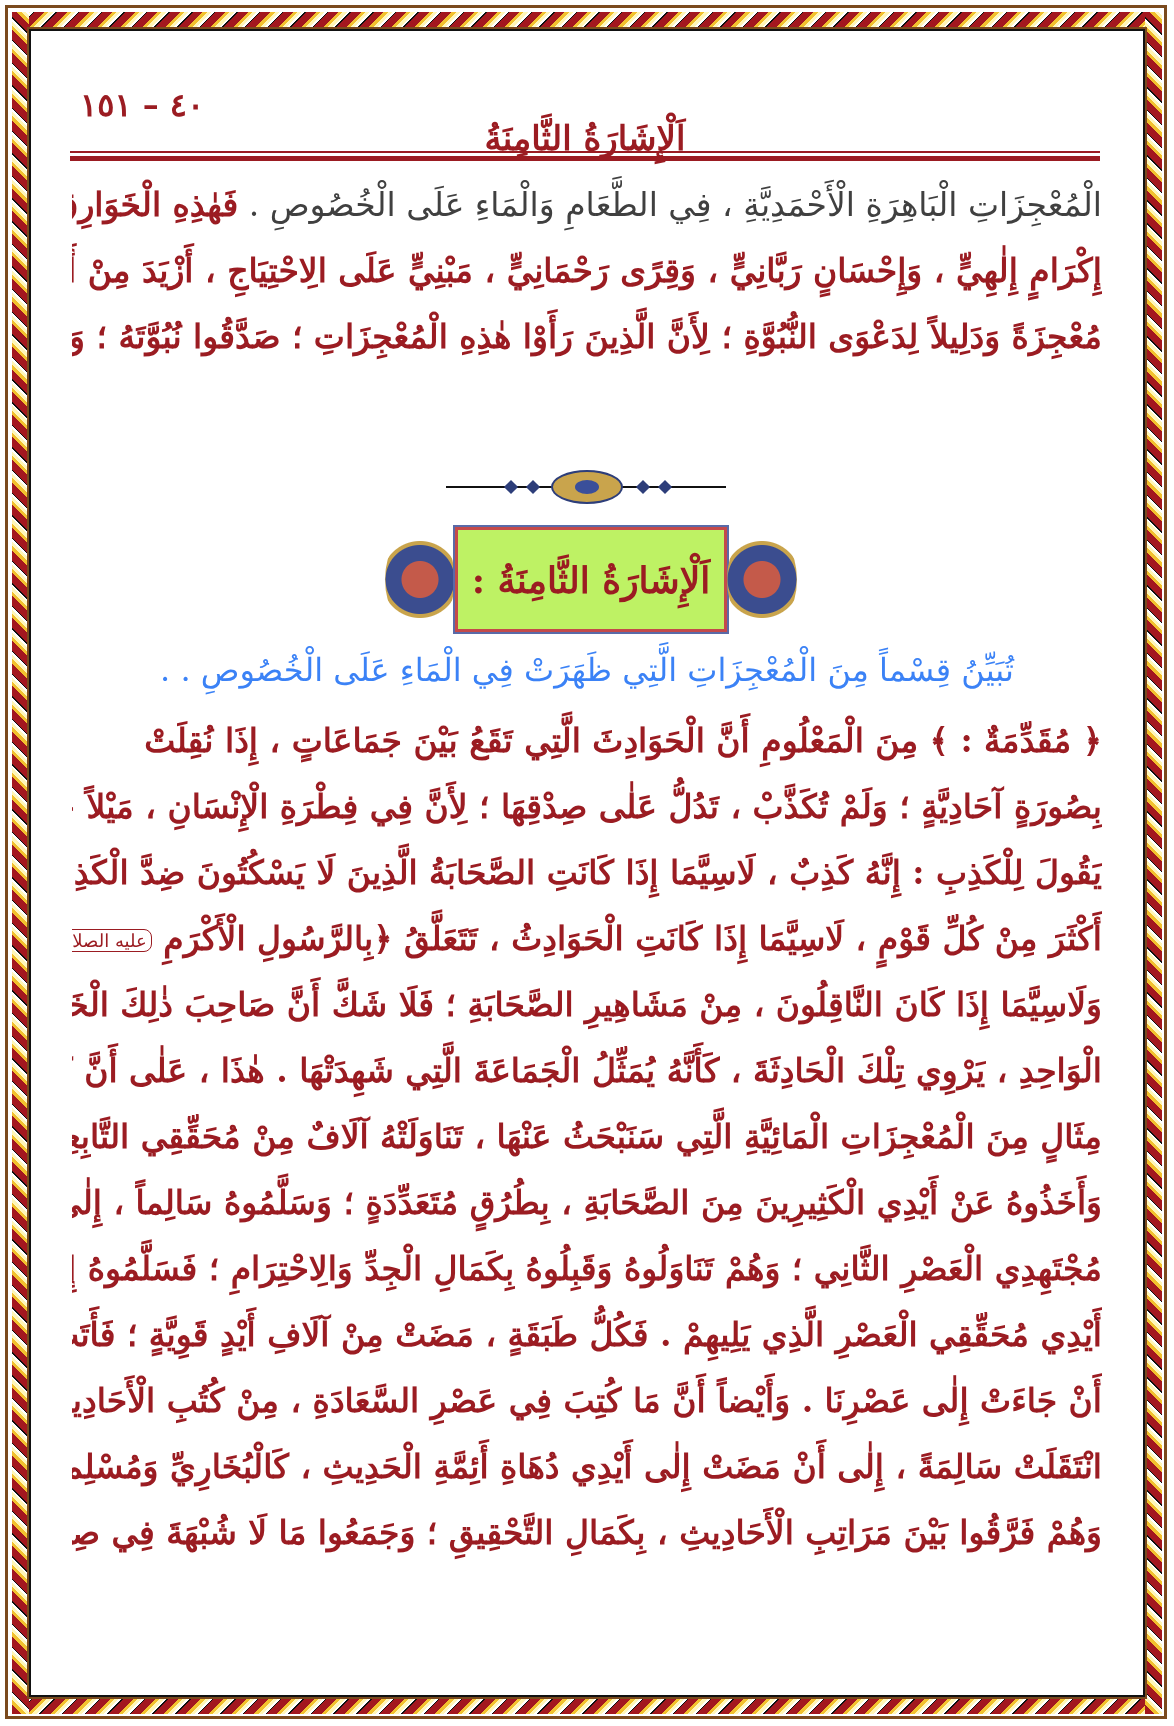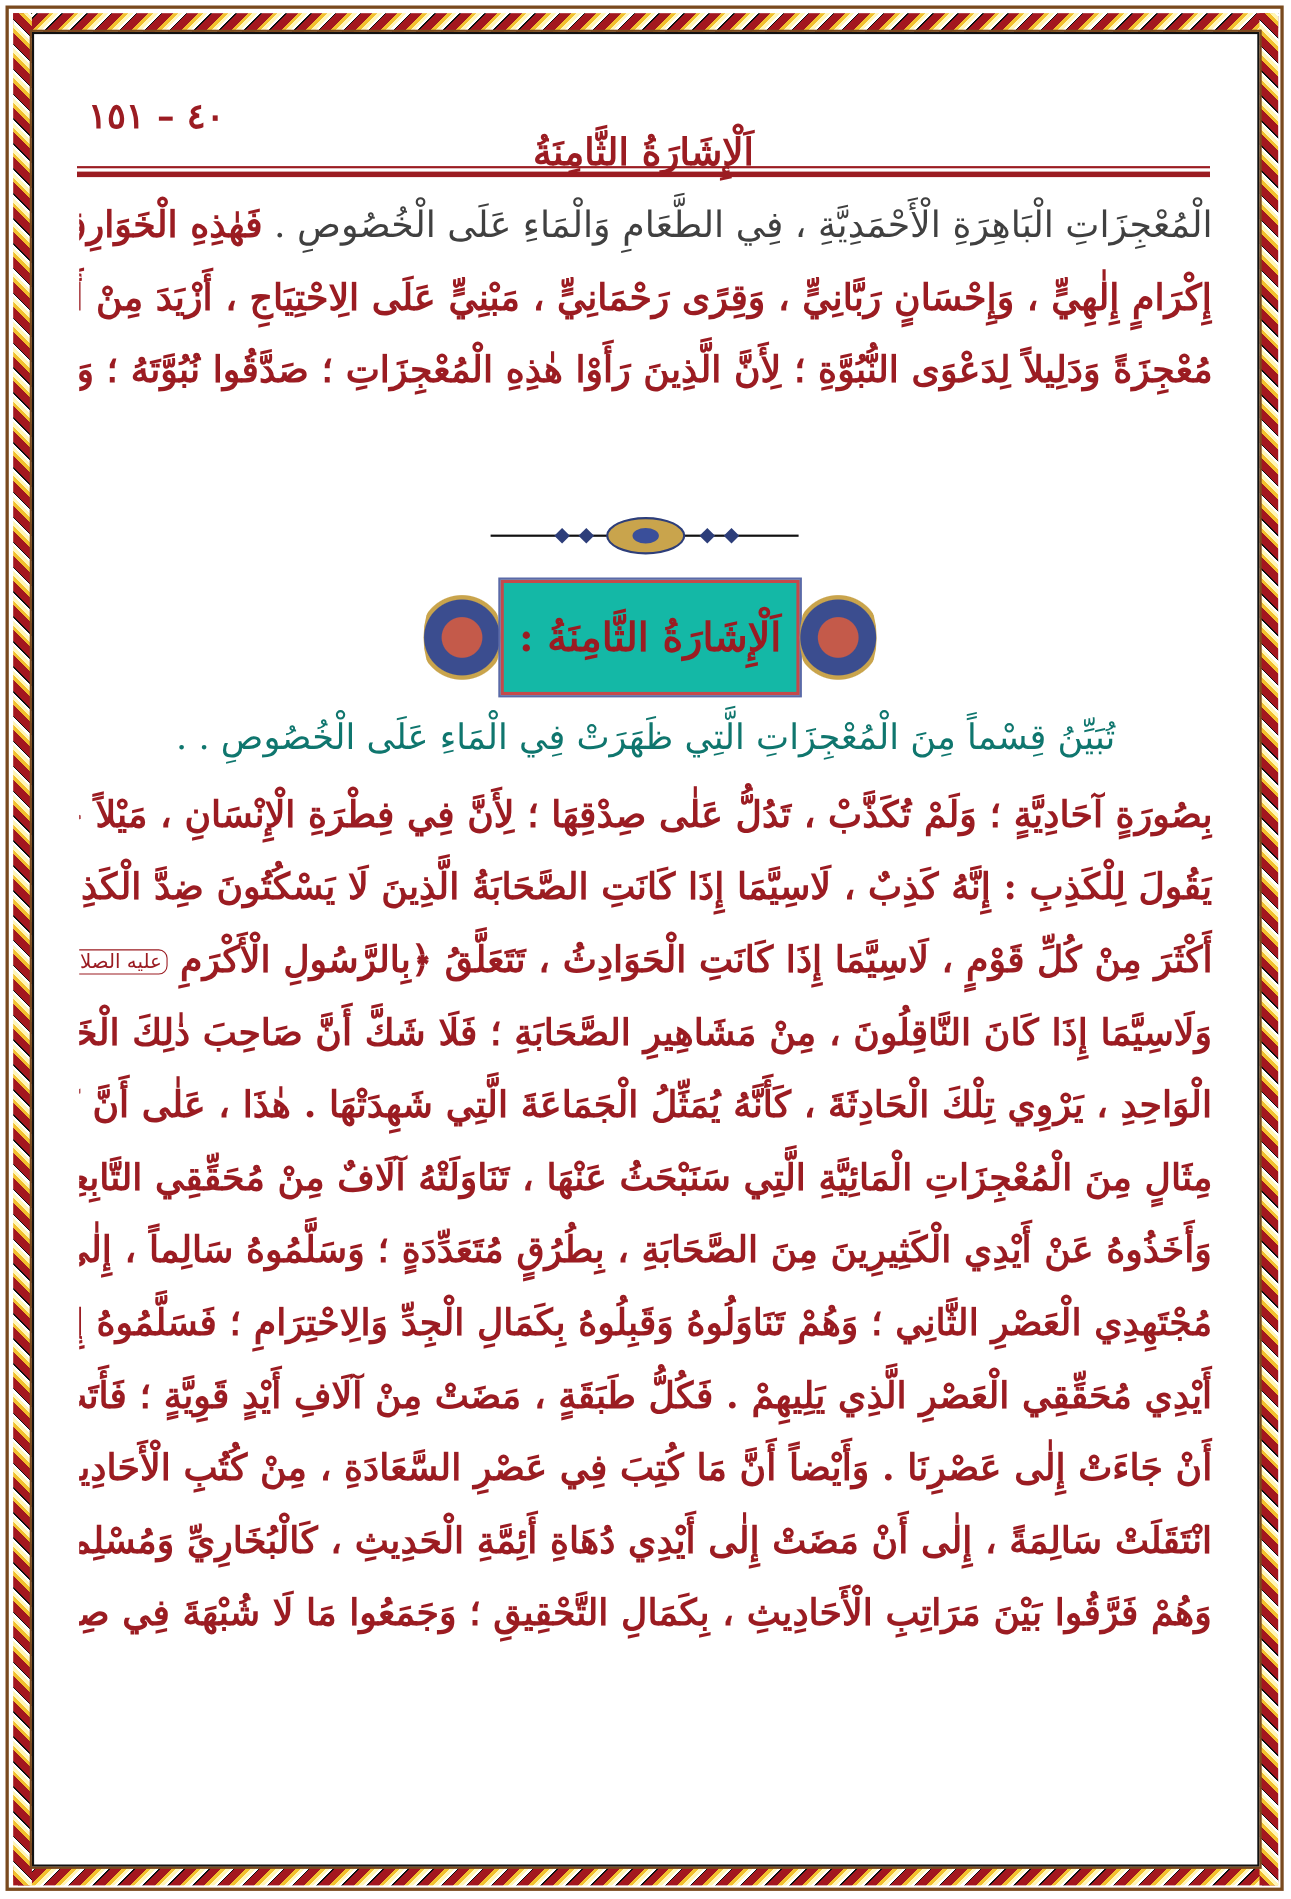--- a/index.html
+++ b/index.html
@@ -35,23 +35,23 @@
   .ornament .medallion { position:absolute; left:105px; top:0; width:72px; height:34px; border-radius:50%; background:#c9a44c; border:2px solid #2d3e7a; box-sizing:border-box; }
   .ornament .medallion::after { content:""; position:absolute; left:22px; top:8px; width:24px; height:14px; border-radius:50%; background:#3a4f9a; }
   .ornament .dot { position:absolute; top:12px; width:10px; height:10px; transform:rotate(45deg); background:#2d3e7a; }
 
   .title-box-wrap { position:absolute; left:385px; top:527px; width:412px; height:105px; }
   .title-cap { position:absolute; top:0; width:70px; height:105px; background:
       radial-gradient(circle at 50% 50%, #c45a4a 0 18px, #3b4d8f 19px 34px, #c9a44c 35px 38px, transparent 39px);
     border-radius:50% 50% 50% 50% / 50% 50% 50% 50%; }
   .title-cap.left { left:0; }
   .title-cap.right { right:0; }
-  .title-box { position:absolute; left:70px; right:70px; top:0; height:105px; border:3px solid #c44a4a; outline:2px solid #5a6aa8; box-sizing:border-box; background:#14b8a6; display:flex; align-items:center; justify-content:center; direction:rtl; }
+  .title-box { position:absolute; left:70px; right:70px; top:0; height:105px; border:3px solid #c44a4a; outline:2px solid #5a6aa8; box-sizing:border-box; background:#bef264; display:flex; align-items:center; justify-content:center; direction:rtl; }
   .title-box span { font-size:36px; font-weight:bold; color:#9b1c22; }
-  .subtitle { position:absolute; left:72px; width:1030px; top:640px; height:60px; line-height:60px; text-align:center; direction:rtl; font-size:32px; color:#0f766e; }
+  .subtitle { position:absolute; left:72px; width:1030px; top:640px; height:60px; line-height:60px; text-align:center; direction:rtl; font-size:32px; color:#3b82f6; }
   .salawat { font-size:18px; color:#9b1c22; border:1px solid #9b1c22; border-radius:8px; padding:0 4px; vertical-align:middle; font-weight:normal; }
 </style>
 </head>
 <body>
 
 <div class="frame-outer"></div>
 <div class="braid top"></div>
 <div class="braid bottom"></div>
 <div class="braid left"></div>
 <div class="braid right"></div>
@@ -85,20 +85,21 @@
   <div class="title-cap left"></div>
   <div class="title-box">
     <span>اَلْإِشَارَةُ الثَّامِنَةُ :</span>
   </div>
   <div class="title-cap right"></div>
 </div>
 
 <div class="subtitle">تُبَيِّنُ قِسْماً مِنَ الْمُعْجِزَاتِ الَّتِي ظَهَرَتْ فِي الْمَاءِ عَلَى الْخُصُوصِ . .</div>
 
 <div class="text-block para2">
+  <div class="line red">﴿ مُقَدِّمَةٌ : ﴾ مِنَ الْمَعْلُومِ أَنَّ الْحَوَادِثَ الَّتِي تَقَعُ بَيْنَ جَمَاعَاتٍ ، إِذَا نُقِلَتْ</div>
   <div class="line red">بِصُورَةٍ آحَادِيَّةٍ ؛ وَلَمْ تُكَذَّبْ ، تَدُلُّ عَلٰى صِدْقِهَا ؛ لِأَنَّ فِي فِطْرَةِ الْإِنْسَانِ ، مَيْلاً جِبِلِّيّاً ، أَنْ</div>
   <div class="line red">يَقُولَ لِلْكَذِبِ : إِنَّهُ كَذِبٌ ، لَاسِيَّمَا إِذَا كَانَتِ الصَّحَابَةُ الَّذِينَ لَا يَسْكُتُونَ ضِدَّ الْكَذِبِ ،</div>
   <div class="line red">
     <span>أَكْثَرَ مِنْ كُلِّ قَوْمٍ ، لَاسِيَّمَا إِذَا كَانَتِ الْحَوَادِثُ ، تَتَعَلَّقُ ﴿بِالرَّسُولِ الْأَكْرَمِ</span>
     <span class="salawat">عليه الصلاة والسلام</span>
     
   </div>
   <div class="line red">وَلَاسِيَّمَا إِذَا كَانَ النَّاقِلُونَ ، مِنْ مَشَاهِيرِ الصَّحَابَةِ ؛ فَلَا شَكَّ أَنَّ صَاحِبَ ذٰلِكَ الْخَبَرِ</div>
   <div class="line red">الْوَاحِدِ ، يَرْوِي تِلْكَ الْحَادِثَةَ ، كَأَنَّهُ يُمَثِّلُ الْجَمَاعَةَ الَّتِي شَهِدَتْهَا . هٰذَا ، عَلٰى أَنَّ كُلَّ</div>
   <div class="line red">مِثَالٍ مِنَ الْمُعْجِزَاتِ الْمَائِيَّةِ الَّتِي سَنَبْحَثُ عَنْهَا ، تَنَاوَلَتْهُ آلَافٌ مِنْ مُحَقِّقِي التَّابِعِينَ ؛</div>

